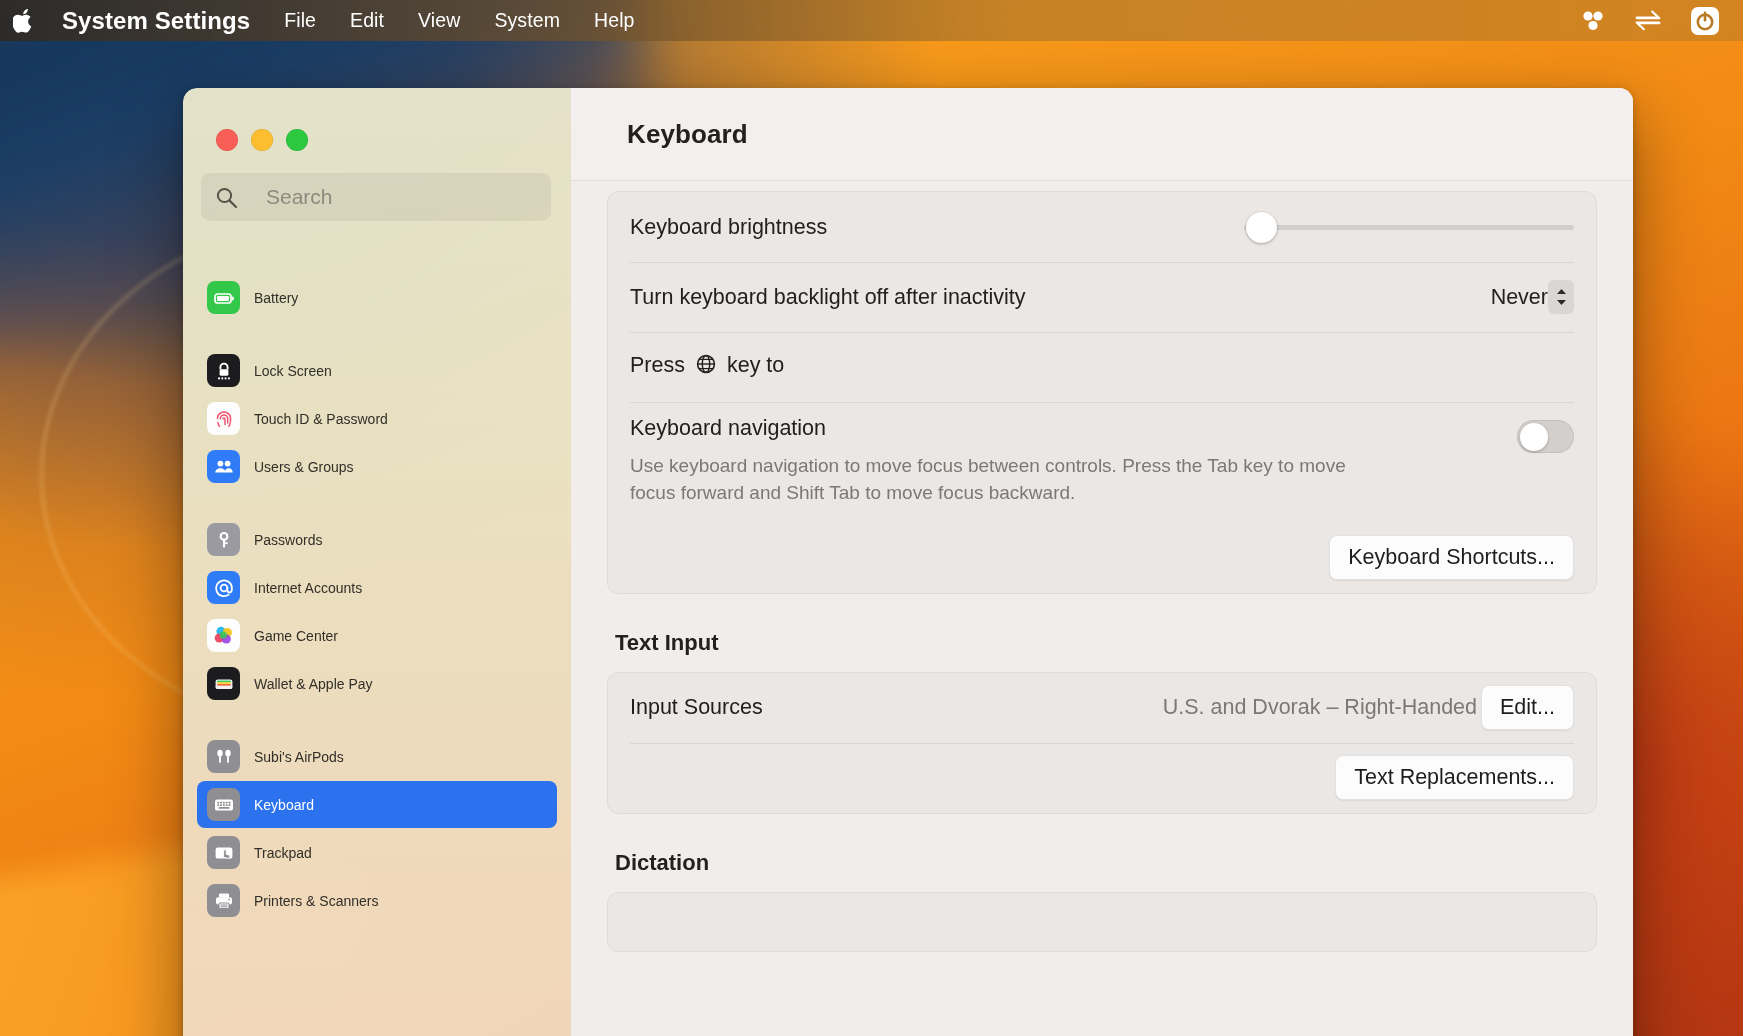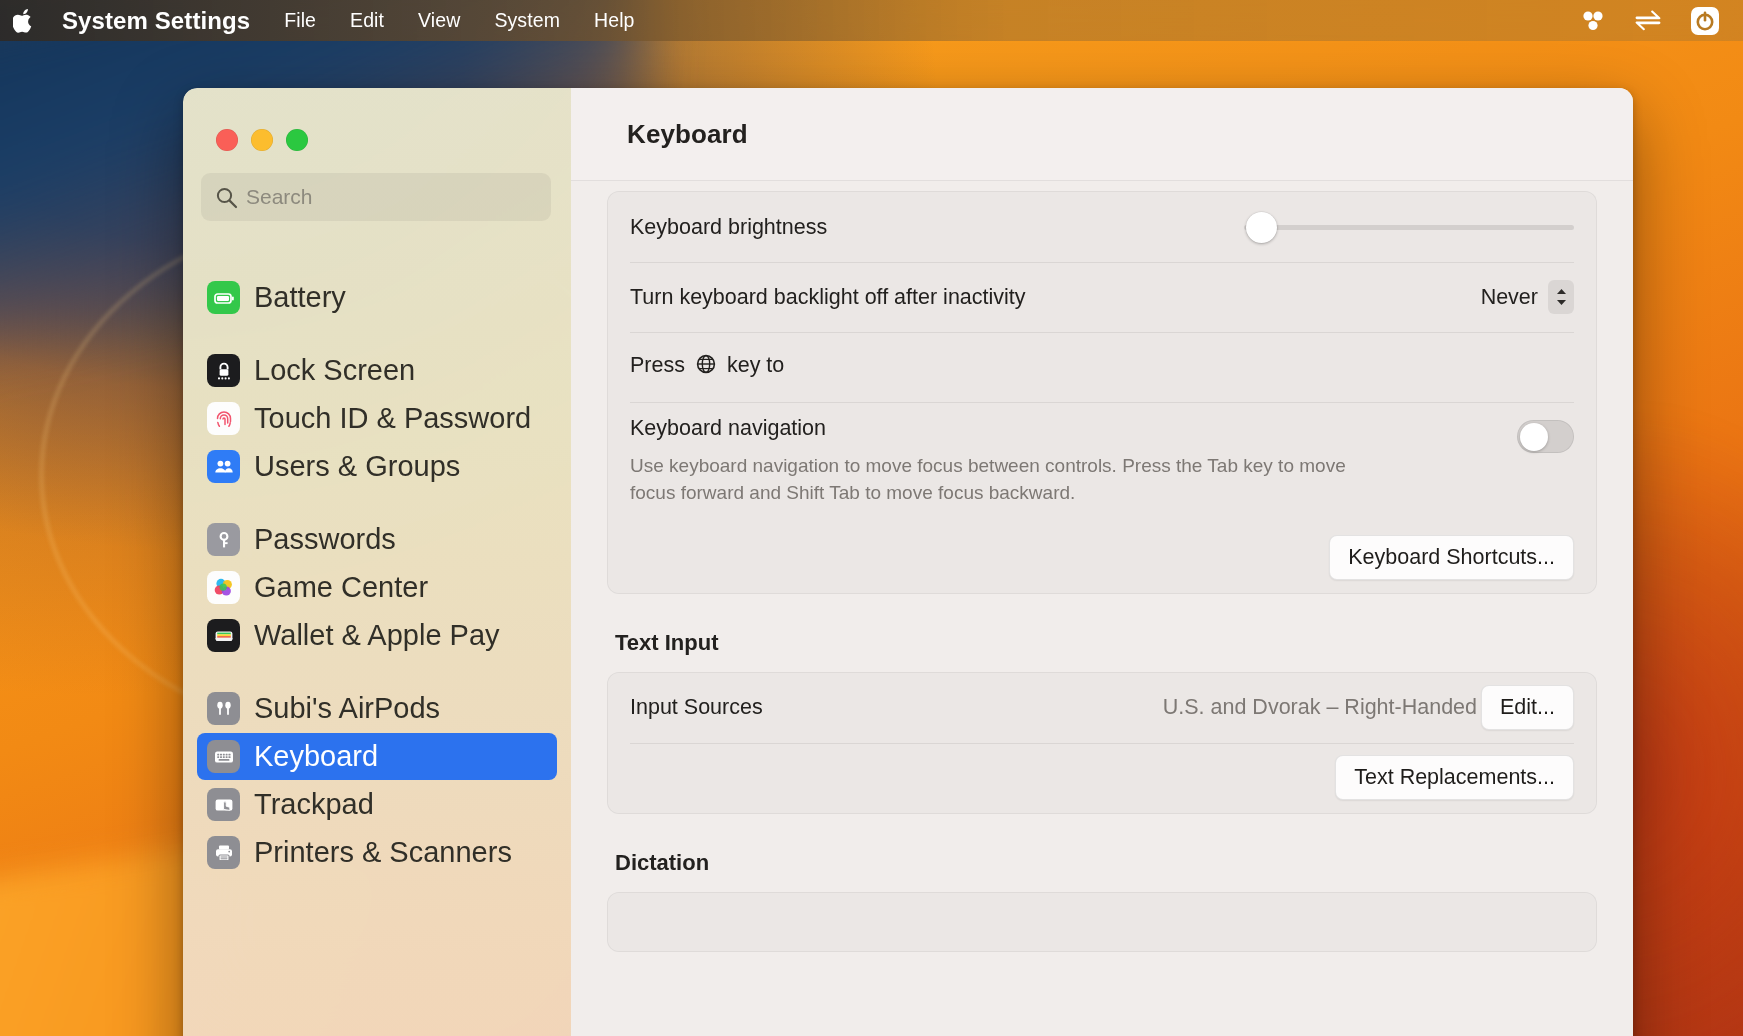--- a/index.html
+++ b/index.html
@@ -85,38 +85,38 @@
   .traffic-lights { display:flex; gap:13px; padding:41px 0 0 33px; }
   .tl { width:22px; height:22px; border-radius:50%; }
   .tl.red    { background:#fa5f57; box-shadow:inset 0 0 0 0.5px rgba(0,0,0,0.10); }
   .tl.yellow { background:#fcbd2e; box-shadow:inset 0 0 0 0.5px rgba(0,0,0,0.10); }
   .tl.green  { background:#2bc840; box-shadow:inset 0 0 0 0.5px rgba(0,0,0,0.10); }
 
   .search-wrap { padding:22px 20px 0 18px; }
   .search-box {
     height:48px; border-radius:9px;
     background:rgba(0,0,0,0.055);
-    display:flex; align-items:center; gap:8px;
+    display:flex; align-items:center; gap:28px;
     padding:0 14px;
   }
   .search-icon { width:23px; height:23px; flex-shrink:0; opacity:0.82; }
   .search-placeholder { font-size:21px; color:#8d8a7e; }
 
   .sidebar-scroll { position:absolute; left:0; right:0; top:185px; bottom:0; overflow:hidden; padding:0 14px; }
   .sb-gap { height:24px; }
 
   .sb-item {
     display:flex; align-items:center; gap:14px;
     height:47px; border-radius:8px;
     padding:0 10px; margin:1px 0;
     cursor:default;
   }
   .sb-item.selected { background:#2c72ee; }
   .sb-item.selected .sb-label { color:#fff; }
-  .sb-label { font-size:29px; color:#312f28; white-space:nowrap; }
+  .sb-label { font-size:14px; color:#312f28; white-space:nowrap; }
 
   .sb-icon {
     width:33px; height:33px; border-radius:8px; flex-shrink:0;
     display:flex; align-items:center; justify-content:center;
     overflow:hidden;
   }
   .ic-battery   { background:#33c84a; }
   .ic-lock      { background:#1c1c1e; }
   .ic-touchid   { background:#fdfdfd; }
   .ic-users     { background:#2f7cf6; }
@@ -174,21 +174,21 @@
 
   
   .slider { width:330px; height:30px; position:relative; display:flex; align-items:center; }
   .slider-track { position:absolute; left:0; right:0; height:5px; border-radius:3px; background:rgba(0,0,0,0.10); }
   .slider-knob {
     position:absolute; left:0; width:31px; height:31px; border-radius:50%;
     background:#fff; box-shadow:0 1px 3px rgba(0,0,0,0.28), 0 0 0 0.5px rgba(0,0,0,0.06);
   }
 
   
-  .popup { display:flex; align-items:center; gap:10px; }
+  .popup { display:flex; align-items:center; }
   .stepper {
     width:26px; height:34px; border-radius:6px;
     background:rgba(0,0,0,0.07);
     display:flex; flex-direction:column; align-items:center; justify-content:center; gap:3px;
   }
 
   
   .toggle {
     width:57px; height:33px; border-radius:17px;
     background:rgba(0,0,0,0.10);
@@ -360,20 +360,29 @@
           <span class="sb-icon ic-passwords">
             <svg width="24" height="24" viewBox="0 0 24 24" aria-hidden="true">
               <circle cx="12" cy="8.4" r="3.4" fill="none" stroke="#fff" stroke-width="2.1"></circle>
               <rect x="11" y="11.2" width="2.1" height="8.2" fill="#fff"></rect>
               <rect x="13" y="14.2" width="2.6" height="1.9" fill="#fff"></rect>
             </svg>
           </span>
           <span class="sb-label">Passwords</span>
         </div>
         <div class="sb-item">
+          <span class="sb-icon ic-internet">
+            <svg width="24" height="24" viewBox="0 0 24 24" aria-hidden="true">
+              <circle cx="12" cy="12" r="3.4" fill="none" stroke="#fff" stroke-width="1.8"></circle>
+              <path d="M15.4 12v2.3c0 1.4 1 2.2 2.1 2.2 1.5 0 2.4-1.4 2.4-4.3a7.9 7.9 0 10-3.2 6.4" fill="none" stroke="#fff" stroke-width="1.8" stroke-linecap="round"></path>
+            </svg>
+          </span>
+          <span class="sb-label">Internet Accounts</span>
+        </div>
+        <div class="sb-item">
           <span class="sb-icon ic-gamecenter">
             <svg width="26" height="26" viewBox="0 0 26 26" aria-hidden="true">
               <circle cx="10" cy="8.4" r="4.6" fill="#1fb5ef" opacity="0.93"></circle>
               <circle cx="16.3" cy="9.6" r="4.6" fill="#f3c316" opacity="0.93"></circle>
               <circle cx="8.3" cy="15" r="4.6" fill="#ef3f5c" opacity="0.93"></circle>
               <circle cx="15.3" cy="16" r="4.6" fill="#9b41e0" opacity="0.9"></circle>
               <circle cx="12.2" cy="12.2" r="3.6" fill="#34c759" opacity="0.85"></circle>
             </svg>
           </span>
           <span class="sb-label">Game Center</span>

